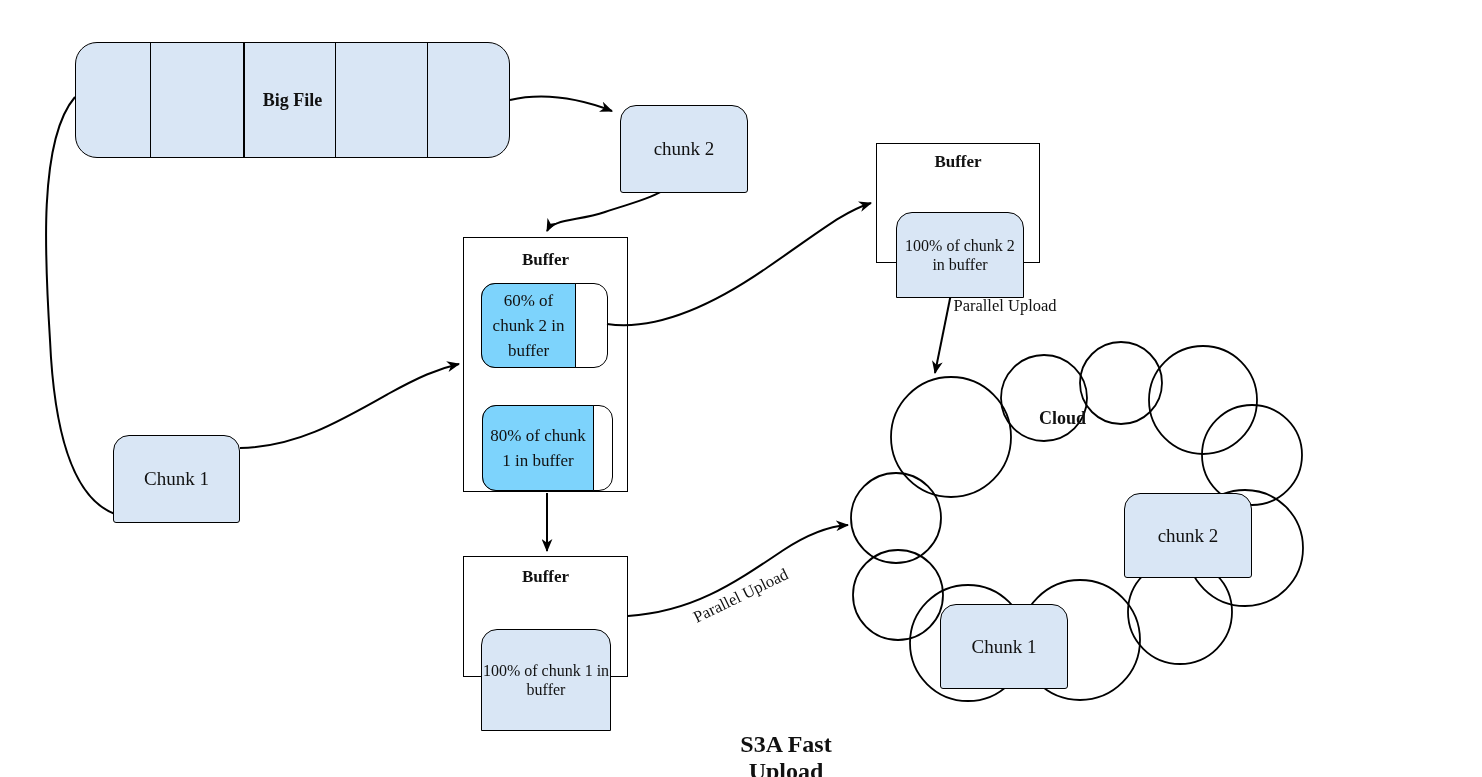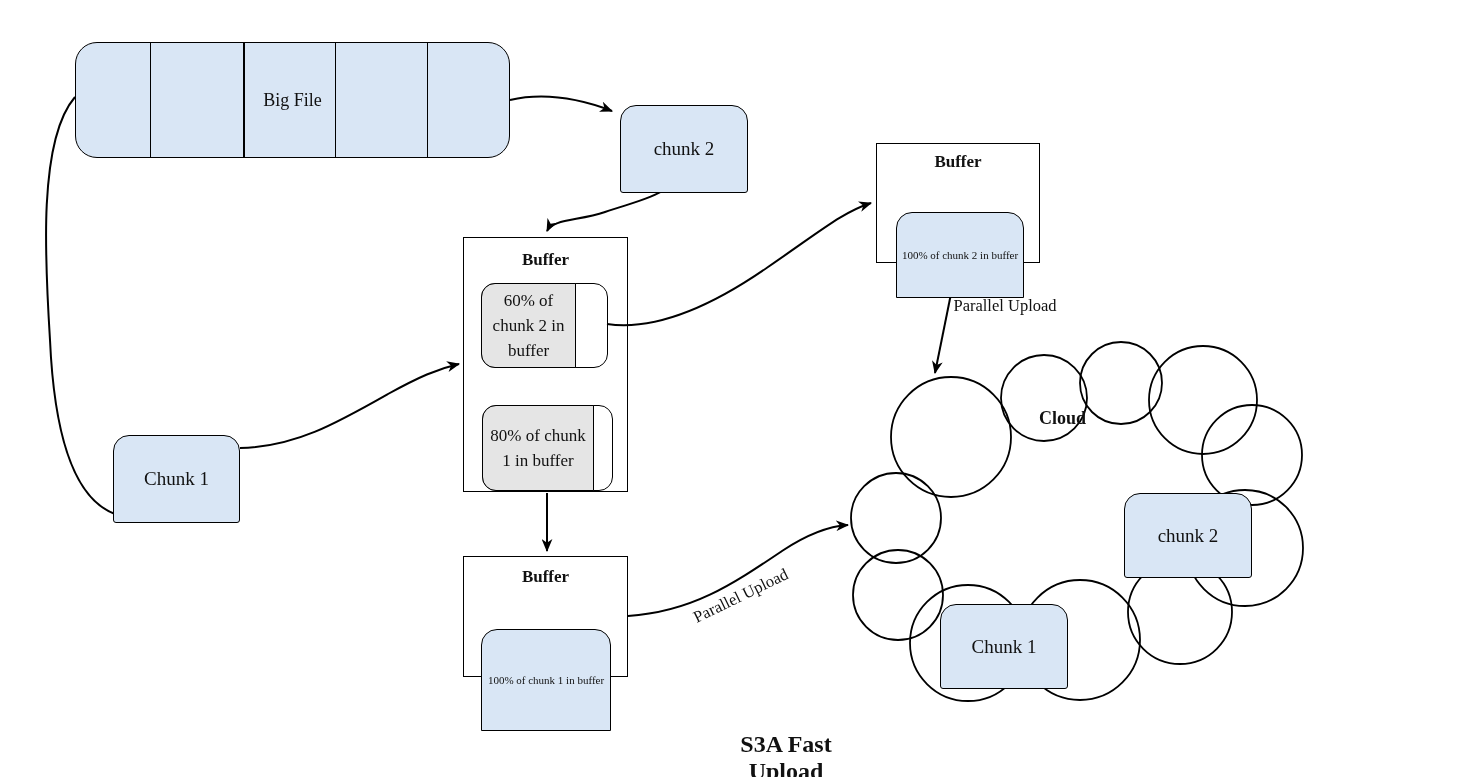--- a/index.html
+++ b/index.html
@@ -25,26 +25,26 @@
   .buffer-title {
     position:absolute; left:0; width:100%; text-align:center;
     font-weight:bold; font-size:17px;
   }
   .fill-group { position:absolute; }
   .fill-outline {
     position:absolute; left:0; top:0; right:0; bottom:0;
     border:1.6px solid #000; border-radius:14px; box-sizing:border-box;
   }
   .fill-blue {
-    position:absolute; left:0; top:0; bottom:0; background:#e5e5e5;
+    position:absolute; left:0; top:0; bottom:0; background:#7dd3fc;
     border:1.6px solid #000; border-radius:14px 0 0 14px; box-sizing:border-box;
     display:flex; align-items:center; justify-content:flex-start;
     font-size:17px; line-height:25px; text-align:center; padding:0 3px;
   }
-  .fill-100 { font-size:11px; line-height:25px; }
+  .fill-100 { font-size:16px; line-height:19px; }
   .float-label { position:absolute; font-size:16.5px; text-align:center; }
   .cloud-label { position:absolute; font-weight:bold; font-size:18px; text-align:center; }
   .diagram-title { position:absolute; font-weight:bold; font-size:24px; text-align:center;margin-left:16px; }
   .rot { transform:rotate(-26deg); }
 </style>
 </head>
 <body>
 
 <div class="canvas">
 
@@ -74,21 +74,21 @@
       <path d="M 683 158 C 680 195, 645 198, 605 212 C 578 221, 553 219, 547 231" marker-end="url(#arrow)"></path>
       <path d="M 75 97 C 38 140, 45 260, 50 340 C 54 430, 72 498, 115 514 C 145 524, 165 509, 176 493" marker-end="url(#arrow)"></path>
       <path d="M 240 448 C 295 447, 337 423, 388 394 C 419 377, 437 369, 459 364" marker-end="url(#arrow)"></path>
       <path d="M 607 324 C 655 331, 712 306, 768 267 C 822 230, 843 212, 871 203" marker-end="url(#arrow)"></path>
       <path d="M 547 493 L 547 551" marker-end="url(#arrow)"></path>
       <path d="M 957 264 L 935 373" marker-end="url(#arrow)"></path>
       <path d="M 628 616 C 692 612, 733 584, 782 551 C 812 531, 832 526, 848 525" marker-end="url(#arrow)"></path>
     </g>
   </svg>
 
-  <div class="node r-all" style="left:75px; top:42px; width:435px; height:116px;">
+  <div class="node r-all" style="left:75px; top:42px; width:435px; height:116px;font-weight:bold;">
     <div class="seg-line" style="left:17%;"></div>
     <div class="seg-line" style="left:38.6%;"></div>
     <div class="seg-line" style="left:59.8%;"></div>
     <div class="seg-line" style="left:81%;"></div>
     <div class="big-file-label">Big File</div>
   </div>
 
   <div class="node r-top" style="left:620px; top:69px; width:128px; height:88px;">
     <span>chunk 2</span>
   </div>

